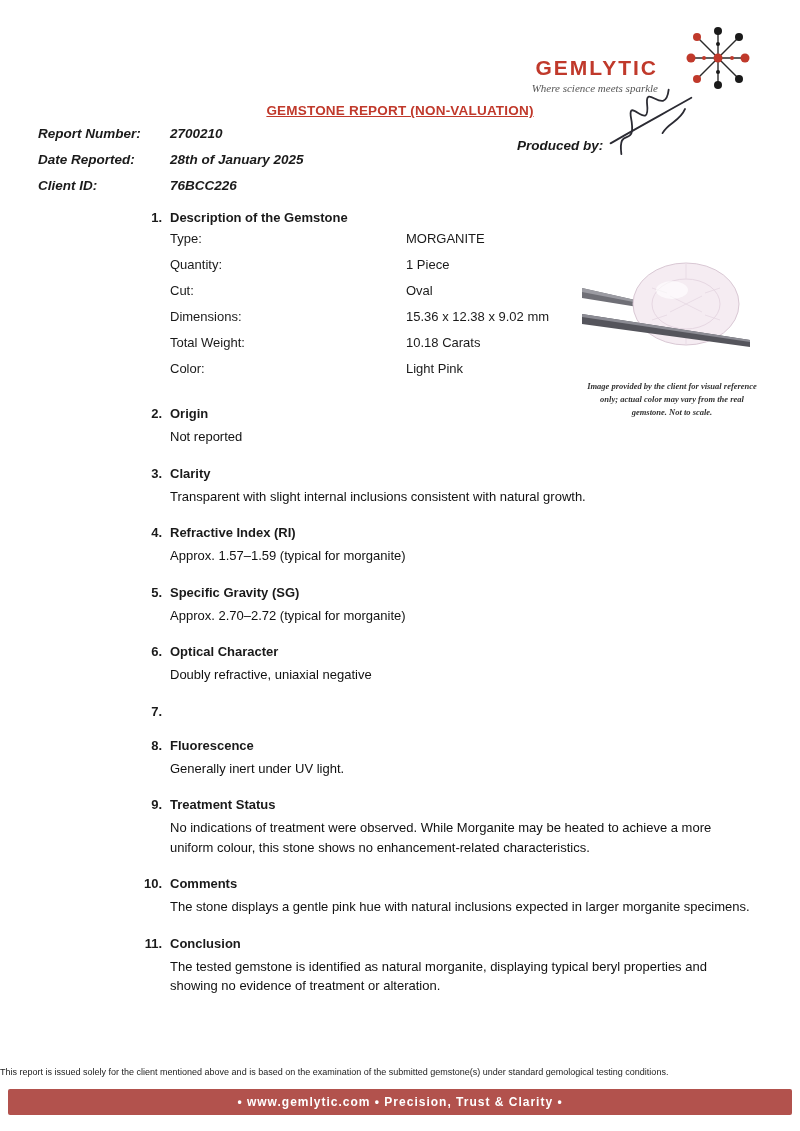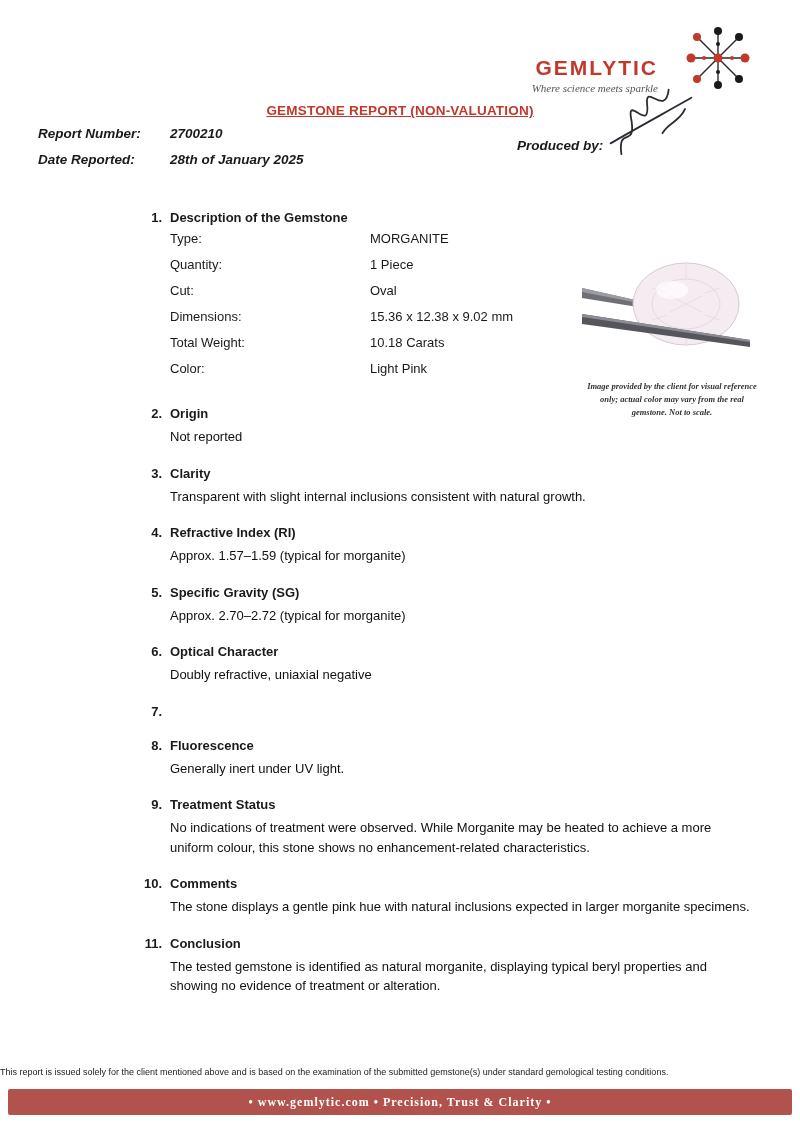--- a/index.html
+++ b/index.html
@@ -33,40 +33,40 @@
 
   
   .main { position:absolute; top:210px; left:0; width:800px; }
   .section { display:flex; margin-bottom:19px; padding-left:132px; }
   .sec-num { width:30px; text-align:right; font-size:13px; font-weight:bold; flex:0 0 30px; }
   .sec-content { margin-left:8px; max-width:588px; }
   .sec-title { font-size:13px; font-weight:bold; margin-bottom:6px; }
   .sec-body { font-size:13px; line-height:1.5; color:#111; }
 
   .fields { margin-top:4px; }
-  .field-row { display:flex; font-size:13px; margin-bottom:11px; }
+  .field-row { display:flex; font-size:13px; margin-bottom:11px;gap:36px; }
   .f-label { width:200px; flex:0 0 200px; }
   .f-value { }
 
   
   .gem-figure { position:absolute; top:38px; right:38px; width:180px; }
   .gem-caption {
     font-family:"Liberation Serif", serif; font-style:italic; font-weight:bold;
     font-size:8.5px; color:#333; text-align:center; line-height:1.5;
   }
 
   
   .disclaimer {
     position:absolute; bottom:54px; left:0; width:100%; text-align:left;
     font-size:9px; color:#222;
   }
   .footer-bar {
     position:absolute; bottom:16px; left:8px; right:8px; height:26px;
     background:#b2524d; border-radius:2px;
-    color:#ffffff; font-family:Liberation Serif, serif; font-weight:bold;
+    color:#ffffff; font-family:Liberation Sans, sans-serif; font-weight:bold;
     font-size:12px; letter-spacing:1px; text-align:center; line-height:26px;
   }
 </style>
 </head>
 <body>
 
 <div class="page">
 
   <div class="logo-wrap">
     <div class="logo-textcol">
@@ -102,20 +102,24 @@
 
   <div class="meta">
     <div class="meta-row">
       <span class="meta-label">Report Number:</span>
       <span class="meta-value">2700210</span>
     </div>
     <div class="meta-row">
       <span class="meta-label">Date Reported:</span>
       <span class="meta-value">28th of January 2025</span>
     </div>
+    <div class="meta-row">
+      <span class="meta-label">Client ID:</span>
+      <span class="meta-value">76BCC226</span>
+    </div>
     <div class="produced-by">Produced by:</div>
     <div class="signature">
       <svg width="110" height="70" viewBox="0 0 110 70">
         <g transform="rotate(-22 55 35)" fill="none" stroke="#2b2b33" stroke-width="1.8" stroke-linecap="round">
           <path d="M14,52 C22,22 30,56 37,20 C42,2 49,44 57,14 C63,-4 69,34 82,10"></path>
           <path d="M8,38 C35,34 70,30 100,26"></path>
           <path d="M60,48 C70,40 80,44 90,34"></path>
         </g>
       </svg>
     </div>

